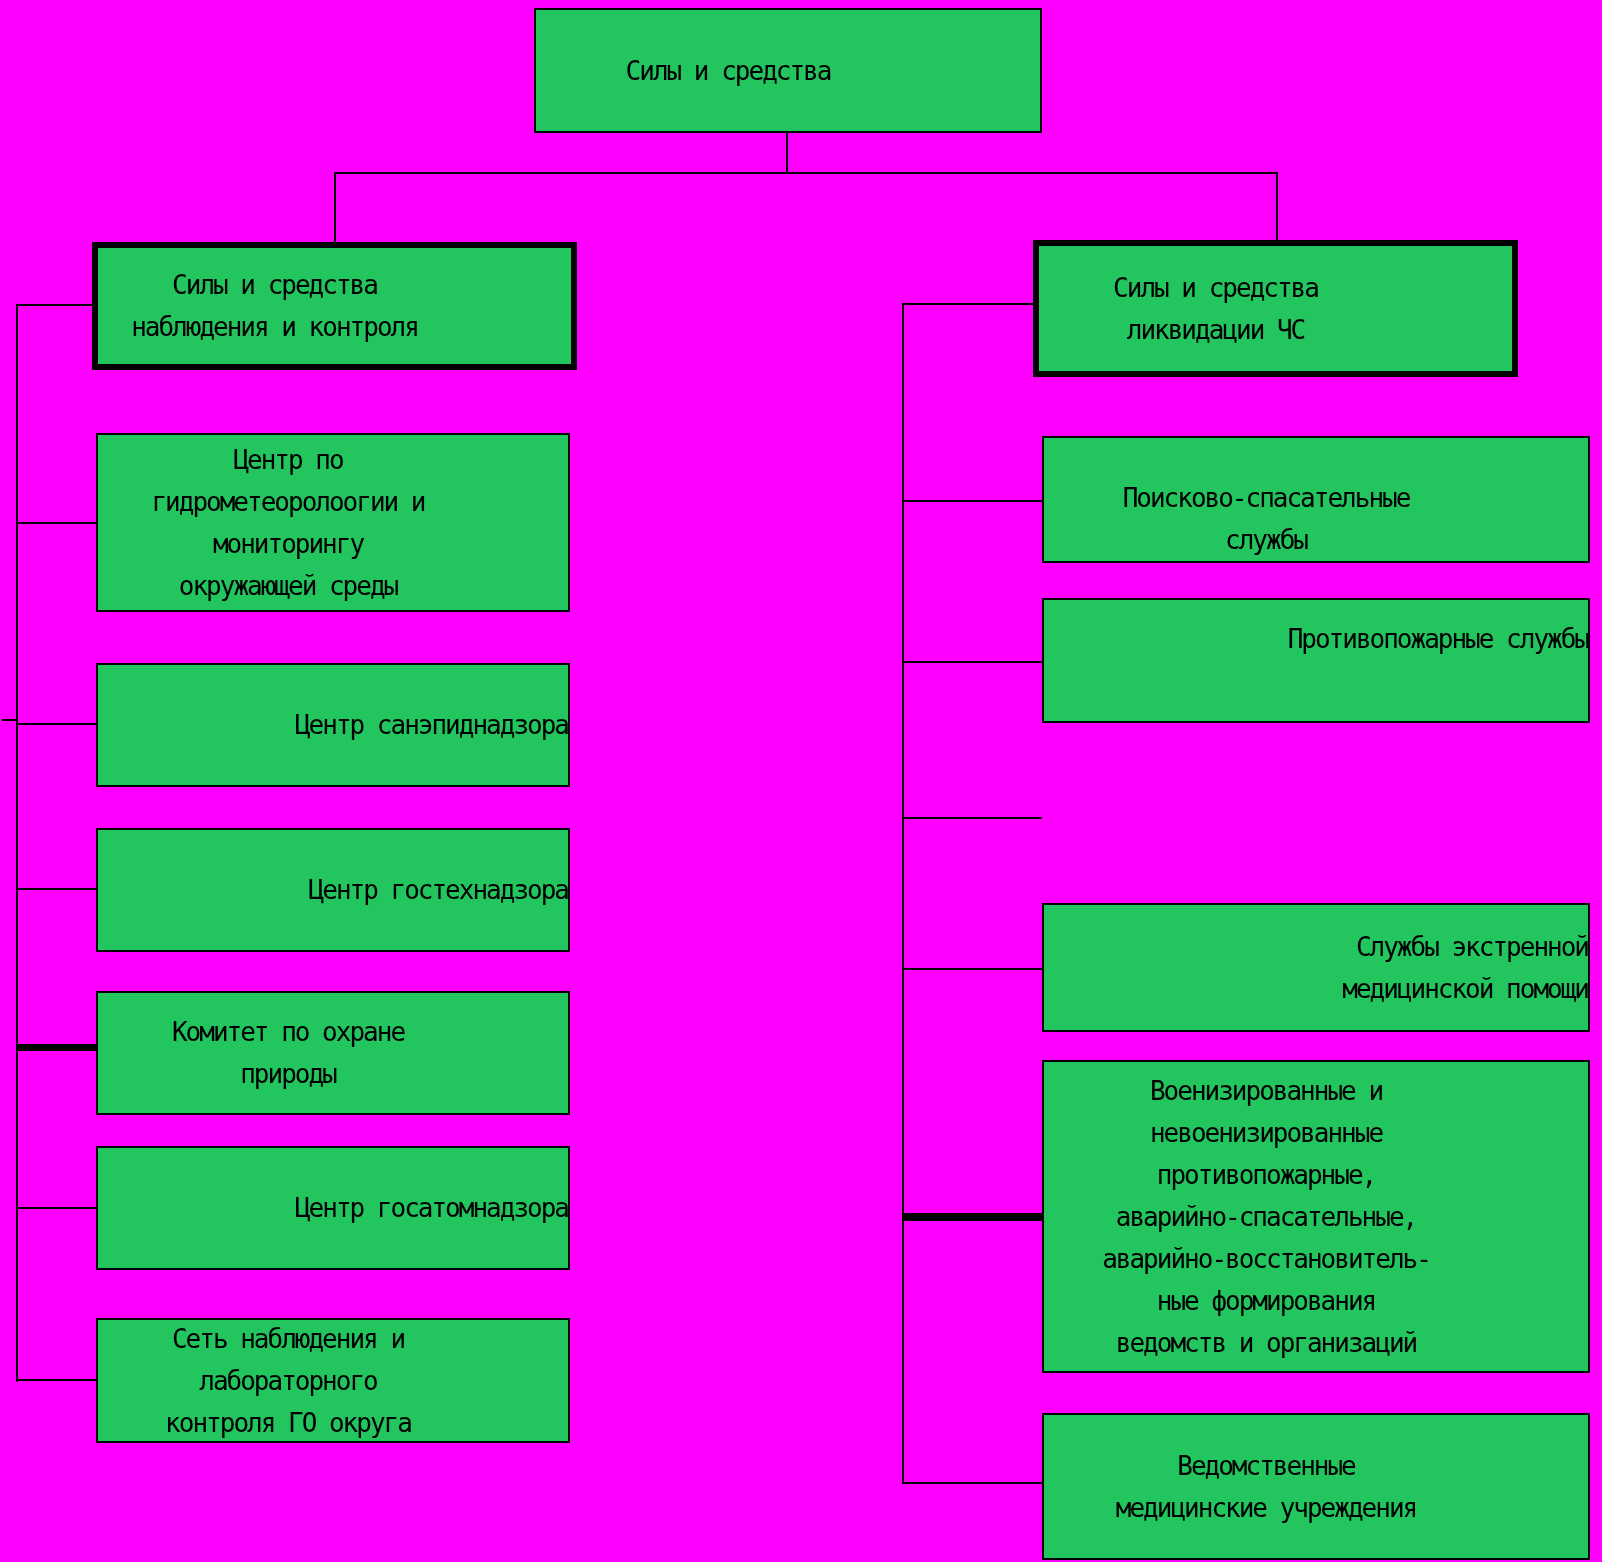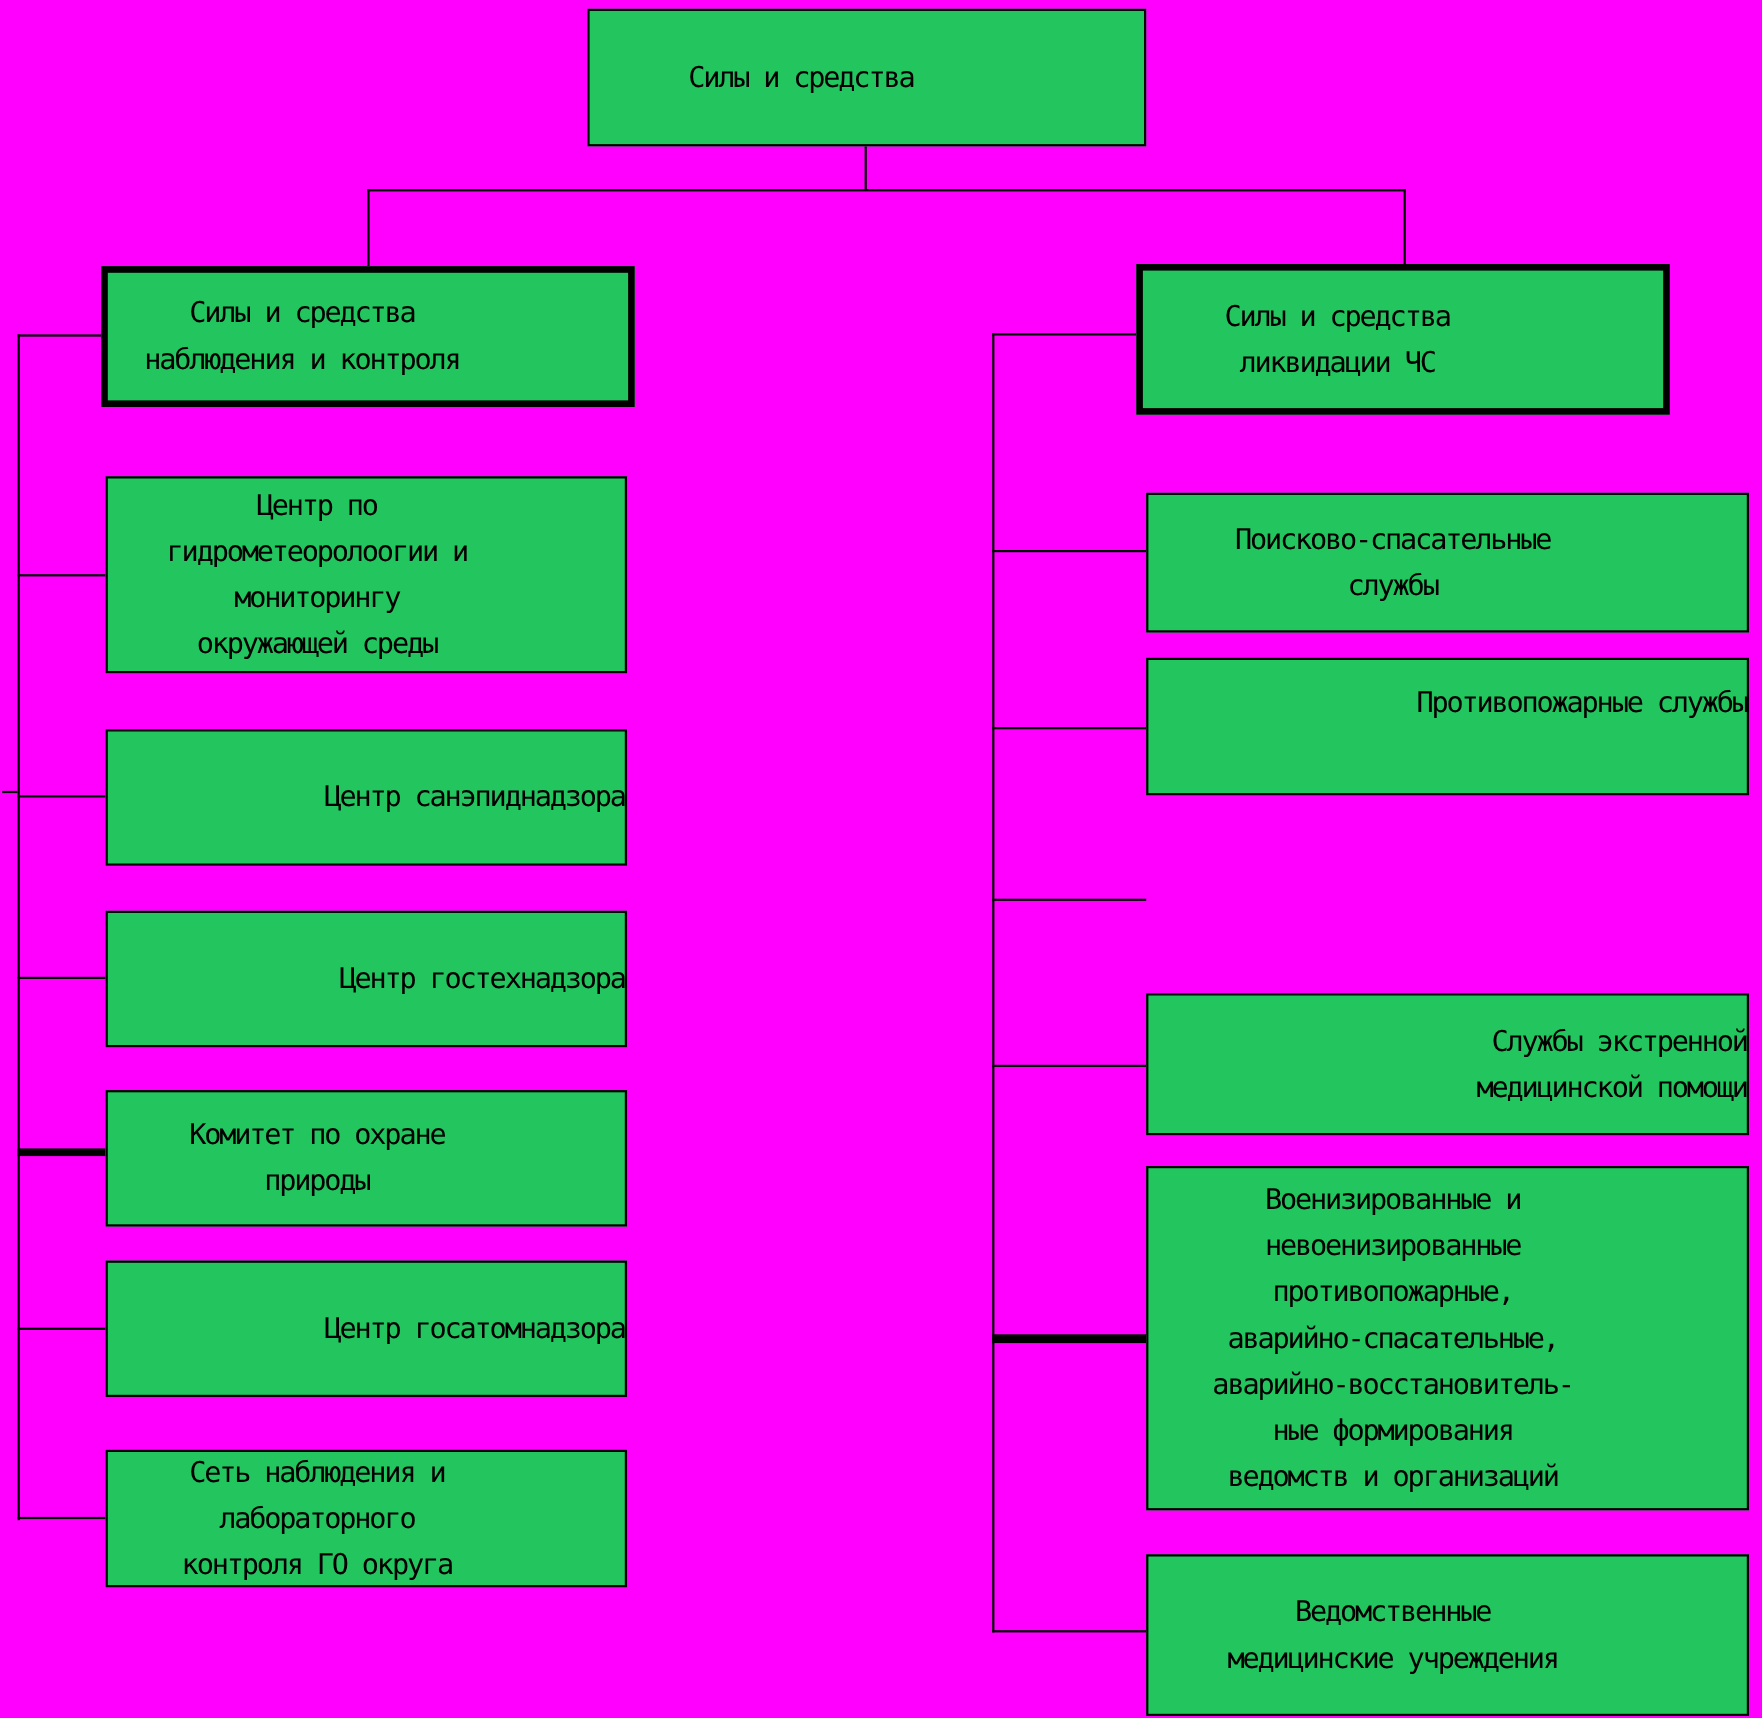--- a/index.html
+++ b/index.html
@@ -71,21 +71,21 @@
   .lc   { left:16px; width:80px; height:2px; }
   .lc1  { top:522px; }
   .lc2  { top:723px; }
   .lc3  { top:888px; }
   .lc4  { top:1044px; height:7px; }   
   .lc5  { top:1207px; }
   .lc6  { top:1379px; }
   .lstub{ left:2px; top:719px; width:14px; height:2px; }
 
   .rbox { left:1042px; width:548px; }
-  .r1 { top:448px;  height:127px; }
+  .r1 { top:436px;  height:127px;align-items:flex-end; }
   .r2 { top:598px;  height:125px; }
   .r3 { top:754px;  height:128px; }
   .r4 { top:903px;  height:129px; }
   .r5 { top:1060px; height:313px; }
   .r6 { top:1413px; height:147px; }
   .r1 .txt { padding-right:100px; }
   .r2 .txt { padding-left:18px; padding-top:18px; width:100%; }
   .r3 .txt { padding-left:18px; width:100%; }
   .r4 .txt { padding-left:18px; width:100%; }
   .r5 .txt { padding-right:100px; }

